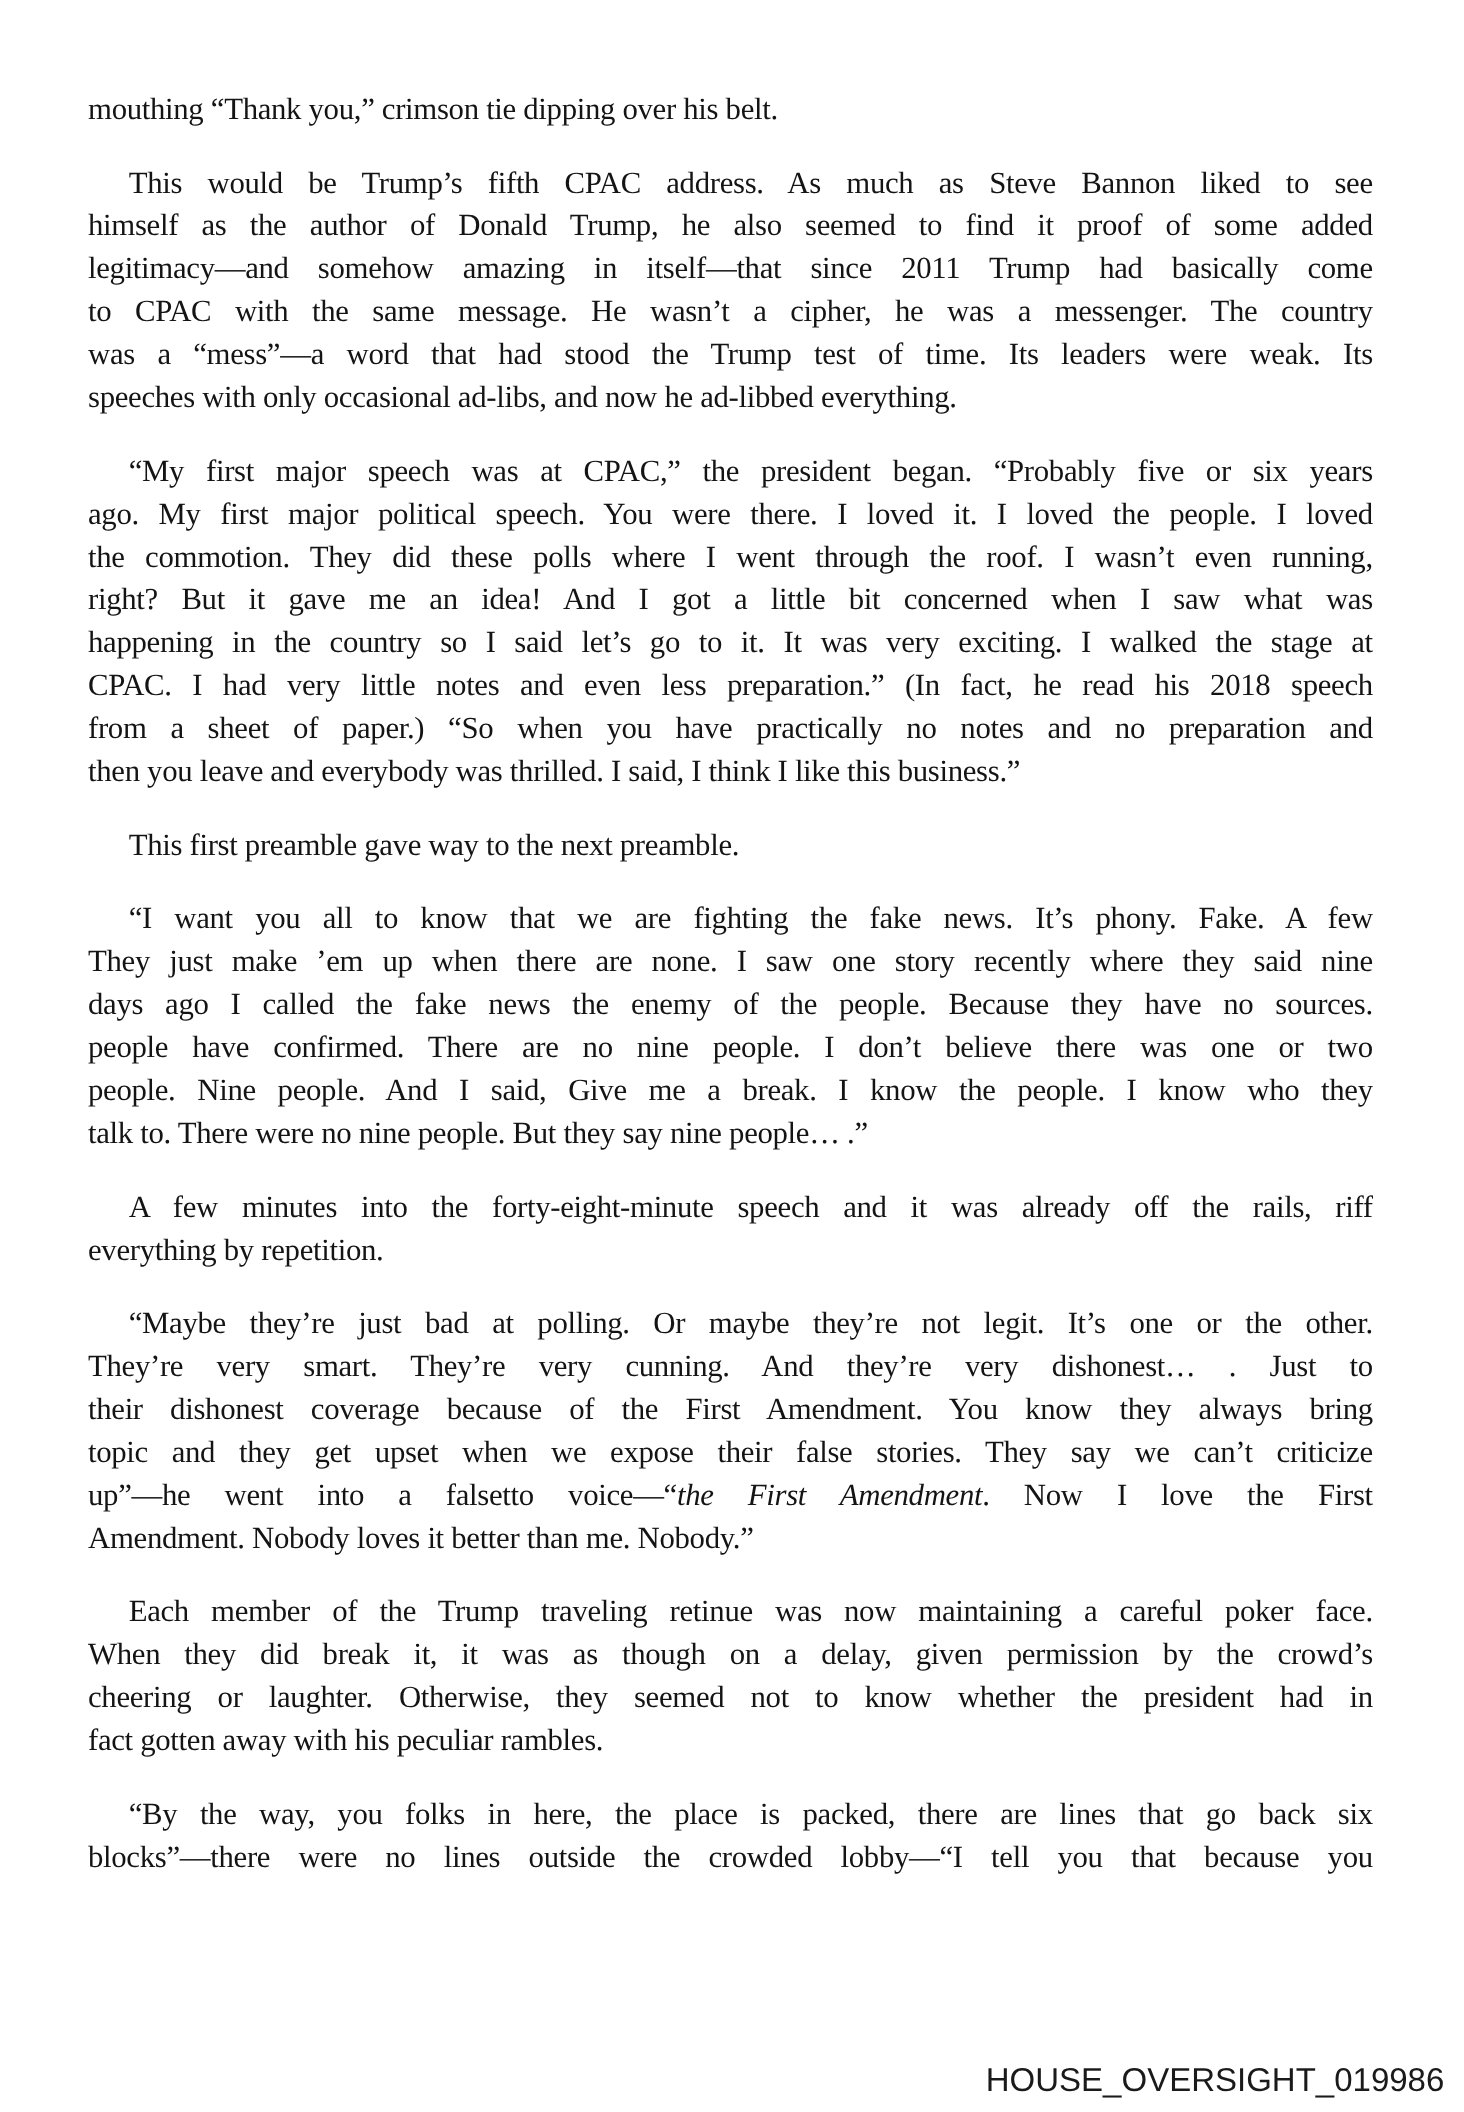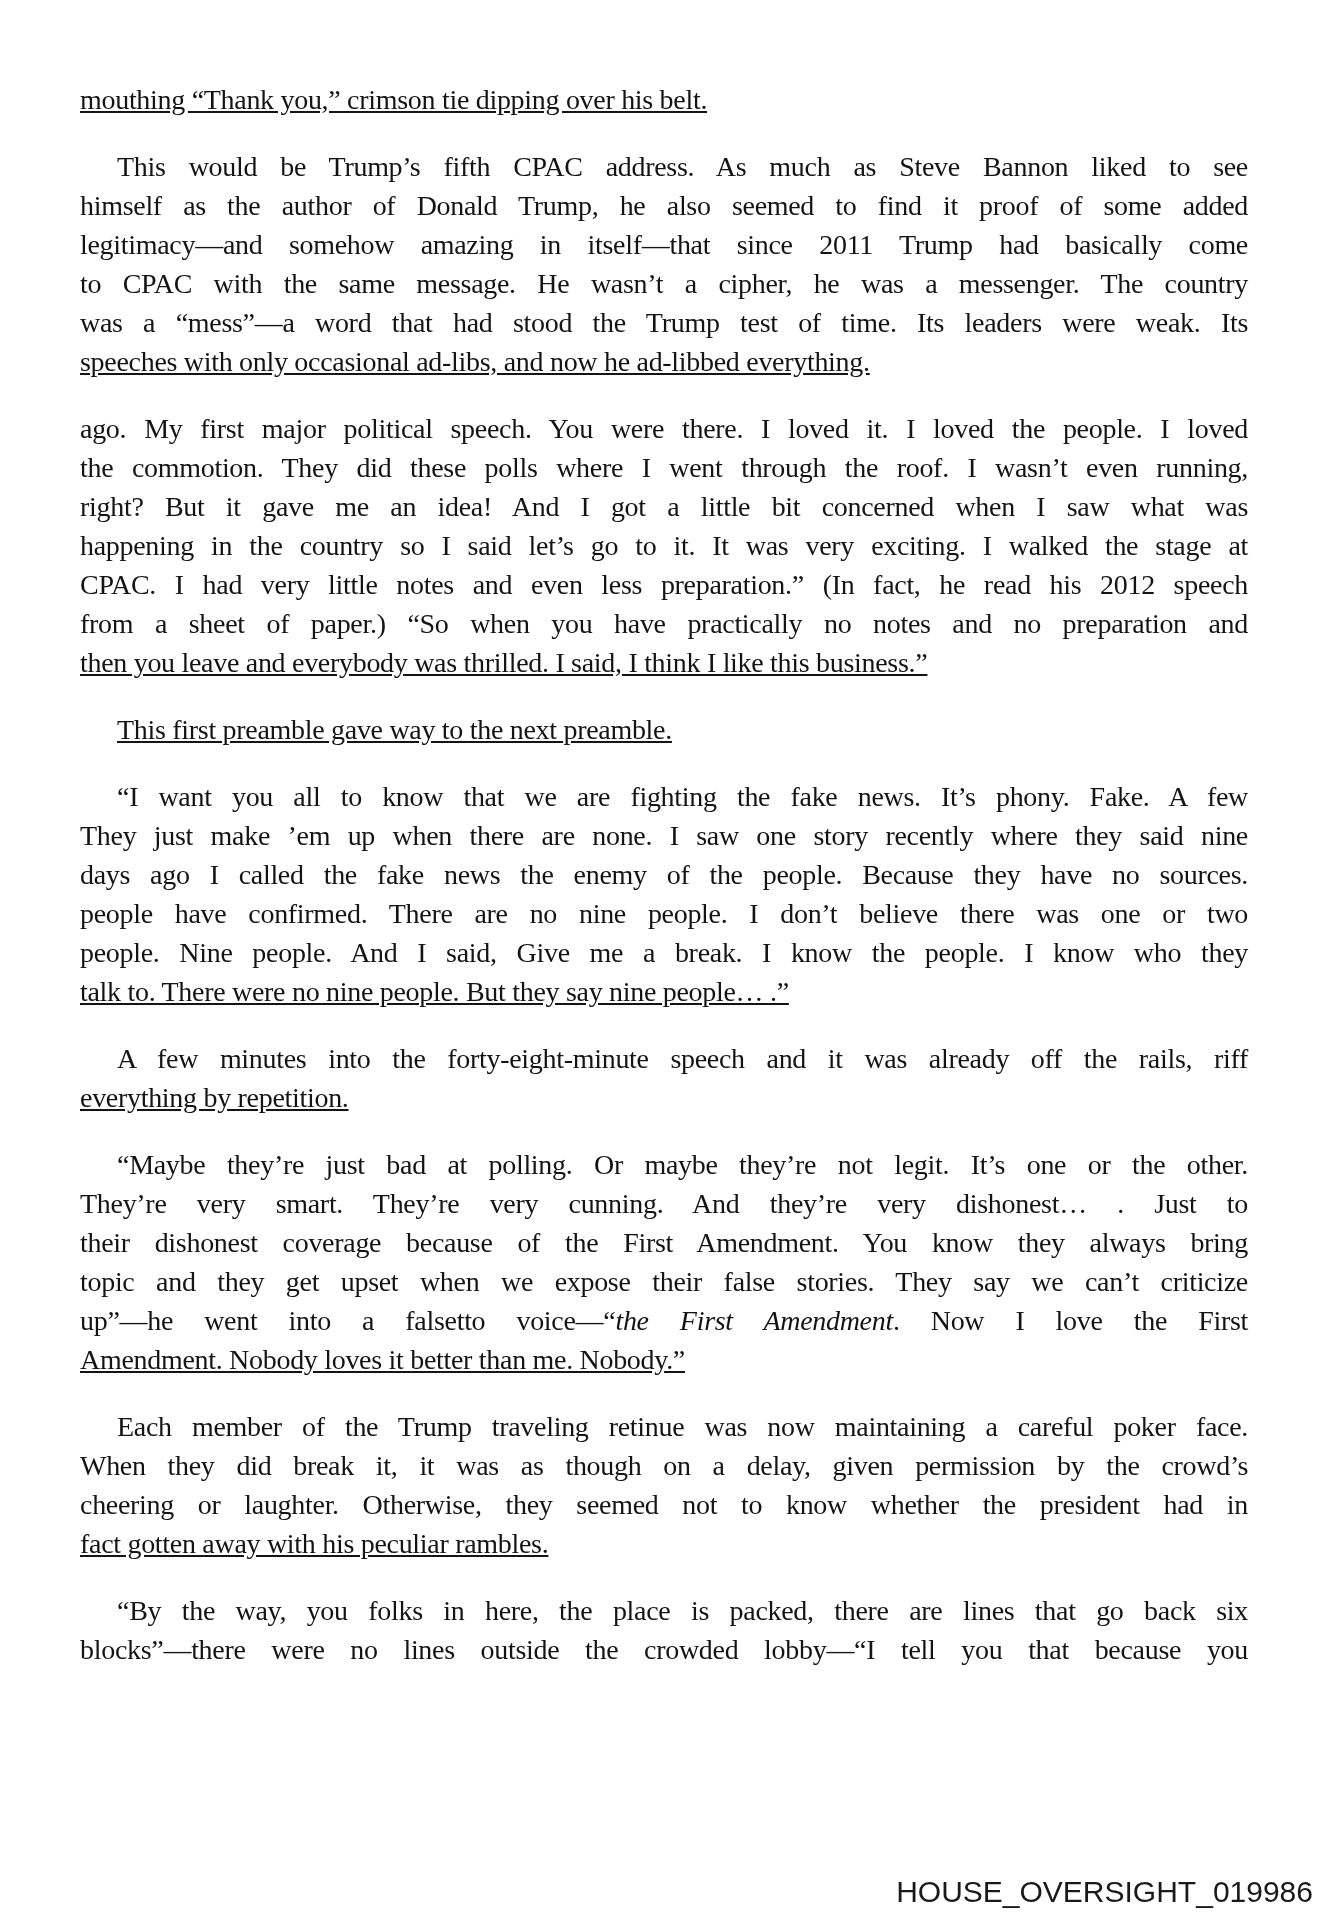--- a/index.html
+++ b/index.html
@@ -19,21 +19,21 @@
     font-family: "Liberation Serif", "DejaVu Serif", serif;
     font-size: 28px;
     line-height: 39px;
     color: #141414;
     letter-spacing: -0.3px;
   }
   .para { margin: 0 0 28px 0; }
   .para:last-child { margin-bottom: 0; }
   .line { text-align: justify; }
   .line.jl { text-align-last: justify; }
-  .line.ll { text-align-last: left; text-decoration: underline; }
+  .line.ll { text-align-last: left; }
   .line.indent { text-indent: 37px; }
   .line i { font-style: italic; }
   .bates {
     position: absolute;
     right: 18px;
     top: 1876px;
     font-family: "Liberation Sans", "DejaVu Sans", sans-serif;
     font-size: 30px;
     line-height: 32px;
     color: #1a1a1a;
@@ -50,25 +50,26 @@
       </div>
       <div class="para">
         <div class="line jl indent">This would be Trump’s fifth CPAC address. As much as Steve Bannon liked to see</div>
         <div class="line jl">himself as the author of Donald Trump, he also seemed to find it proof of some added</div>
         <div class="line jl">legitimacy—and somehow amazing in itself—that since 2011 Trump had basically come</div>
         <div class="line jl">to CPAC with the same message. He wasn’t a cipher, he was a messenger. The country</div>
         <div class="line jl">was a “mess”—a word that had stood the Trump test of time. Its leaders were weak. Its</div>
         <div class="line ll">speeches with only occasional ad-libs, and now he ad-libbed everything.</div>
       </div>
       <div class="para">
+        <div class="line jl indent">“My first major speech was at CPAC,” the president began. “Probably five or six years</div>
         <div class="line jl">ago. My first major political speech. You were there. I loved it. I loved the people. I loved</div>
         <div class="line jl">the commotion. They did these polls where I went through the roof. I wasn’t even running,</div>
         <div class="line jl">right? But it gave me an idea! And I got a little bit concerned when I saw what was</div>
         <div class="line jl">happening in the country so I said let’s go to it. It was very exciting. I walked the stage at</div>
-        <div class="line jl">CPAC. I had very little notes and even less preparation.” (In fact, he read his 2012 speech</div>
+        <div class="line jl">CPAC. I had very little notes and even less preparation.” (In fact, he read his 2018 speech</div>
         <div class="line jl">from a sheet of paper.) “So when you have practically no notes and no preparation and</div>
         <div class="line ll">then you leave and everybody was thrilled. I said, I think I like this business.”</div>
       </div>
       <div class="para">
         <div class="line ll indent">This first preamble gave way to the next preamble.</div>
       </div>
       <div class="para">
         <div class="line jl indent">“I want you all to know that we are fighting the fake news. It’s phony. Fake. A few</div>
         <div class="line jl">They just make ’em up when there are none. I saw one story recently where they said nine</div>
         <div class="line jl">days ago I called the fake news the enemy of the people. Because they have no sources.</div>

